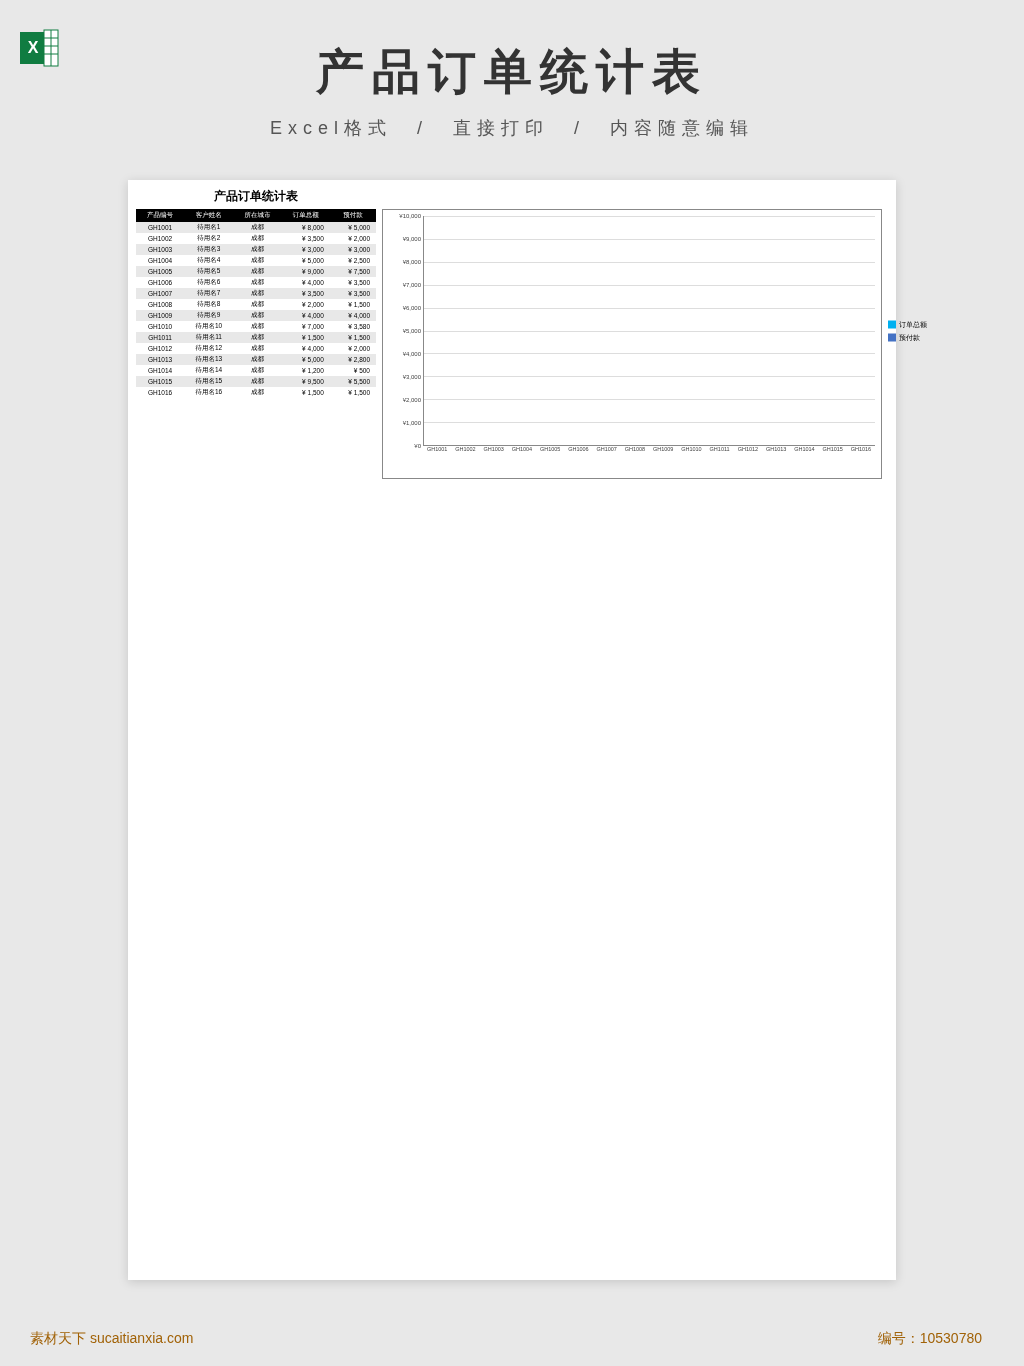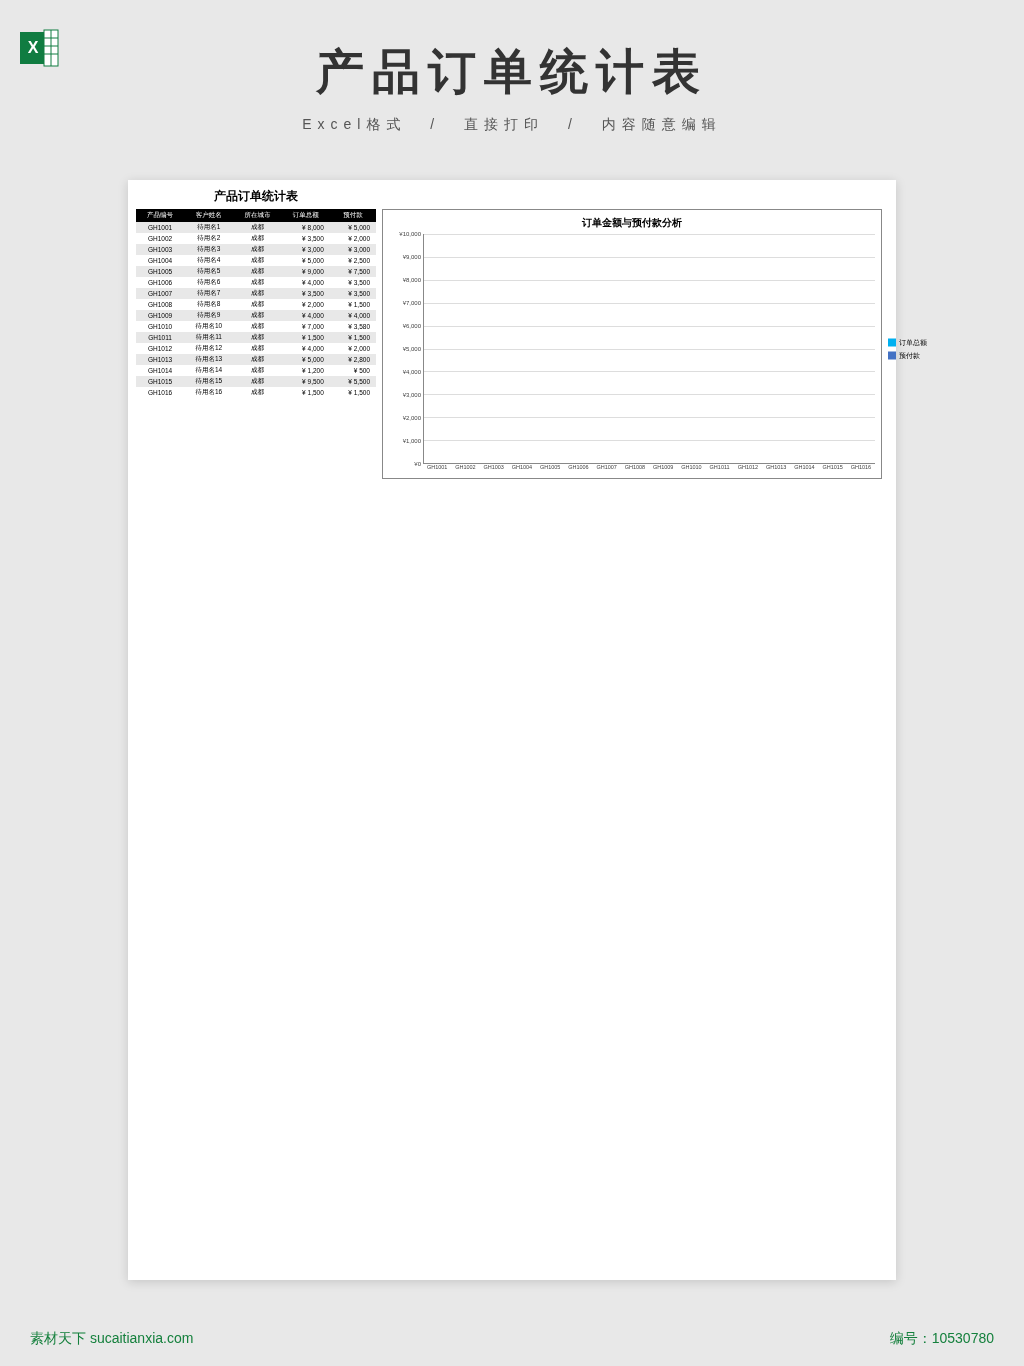--- a/index.html
+++ b/index.html
@@ -1,21 +1,21 @@
 <!DOCTYPE html>
 <html><head>
 <meta charset="utf-8">
 <style>
 *{box-sizing:border-box;margin:0;padding:0}
 body{font-family:"Microsoft YaHei","SimHei",sans-serif;background:#e8e8e8;width:1024px;height:1366px;position:relative}
 .page-bg{width:1024px;height:1366px;background:#e8e8e8;position:relative}
 .excel-icon{position:absolute;left:20px;top:28px;width:40px;height:40px}
 .excel-icon svg{width:100%;height:100%}
 .main-title{text-align:center;font-size:48px;font-weight:700;letter-spacing:8px;color:#333;padding-top:40px}
-.subtitle{text-align:center;font-size:14px;letter-spacing:6px;color:#555;margin-top:12px}
+.subtitle{text-align:center;font-size:18px;letter-spacing:6px;color:#555;margin-top:12px}
 .subtitle .divider{margin:0 14px}
 .paper{position:absolute;left:128px;top:180px;width:768px;height:1100px;background:#fff;box-shadow:0 2px 10px rgba(0,0,0,.15)}
 .paper-inner{padding:8px 8px}
 .sheet-title{font-size:12px;font-weight:700;text-align:center;width:240px;margin-bottom:4px}
 .content-row{display:flex;align-items:flex-start}
 .tbl{border-collapse:collapse;font-size:6.5px;width:240px}
 .tbl th{background:#000;color:#fff;padding:2px 3px;text-align:center;font-weight:400}
 .tbl td{padding:1px 3px;text-align:center}
 .tbl td.num{text-align:right;padding-right:6px}
 .tbl tbody tr:nth-child(odd){background:#e8e8e8}
@@ -32,21 +32,21 @@
 .bar{width:8px}
 .bar.s1{background:#00b0f0}
 .bar.s2{background:#4472c4}
 .x-axis{display:flex;font-size:5.5px;color:#444;margin-left:34px}
 .x-label{flex:1;text-align:center}
 .legend{position:absolute;right:-52px;top:50%;transform:translateY(-50%);font-size:7px}
 .legend-item{display:flex;align-items:center;gap:3px;margin:3px 0}
 .legend-swatch{width:8px;height:8px}
 .legend-swatch.s1{background:#00b0f0}
 .legend-swatch.s2{background:#4472c4}
-.footer{position:absolute;bottom:18px;left:0;right:0;display:flex;justify-content:space-between;padding:0 30px;font-size:14px;color:#15803d}
+.footer{position:absolute;bottom:18px;left:0;right:12px;display:flex;justify-content:space-between;padding:0 30px;font-size:14px;color:#a16207}
 </style>
 </head>
 <body>
 
 <div class="page-bg">
   <div class="excel-icon">
     <svg viewBox="0 0 40 40">
         <rect x="0" y="4" width="26" height="32" fill="#107C41"></rect>
         <rect x="24" y="2" width="14" height="36" fill="#fff" stroke="#107C41" stroke-width="1"></rect>
         <line x1="24" y1="10" x2="38" y2="10" stroke="#107C41"></line>
@@ -189,21 +189,20 @@
                 <td>GH1016</td>
                 <td>待用名16</td>
                 <td>成都</td>
                 <td class="num">¥ 1,500</td>
                 <td class="num">¥ 1,500</td>
               </tr>
             </tbody>
         </table>
 
         <div class="chart-wrap">
-          <div class="chart-title">订单金额与预付款分析</div>
           <div class="chart-area">
             <div class="y-axis" id="yaxis">
                 <span class="y-tick" style="top: 100%;">¥0</span>
                 <span class="y-tick" style="top: 90%;">¥1,000</span>
                 <span class="y-tick" style="top: 80%;">¥2,000</span>
                 <span class="y-tick" style="top: 70%;">¥3,000</span>
                 <span class="y-tick" style="top: 60%;">¥4,000</span>
                 <span class="y-tick" style="top: 50%;">¥5,000</span>
                 <span class="y-tick" style="top: 40%;">¥6,000</span>
                 <span class="y-tick" style="top: 30%;">¥7,000</span>

